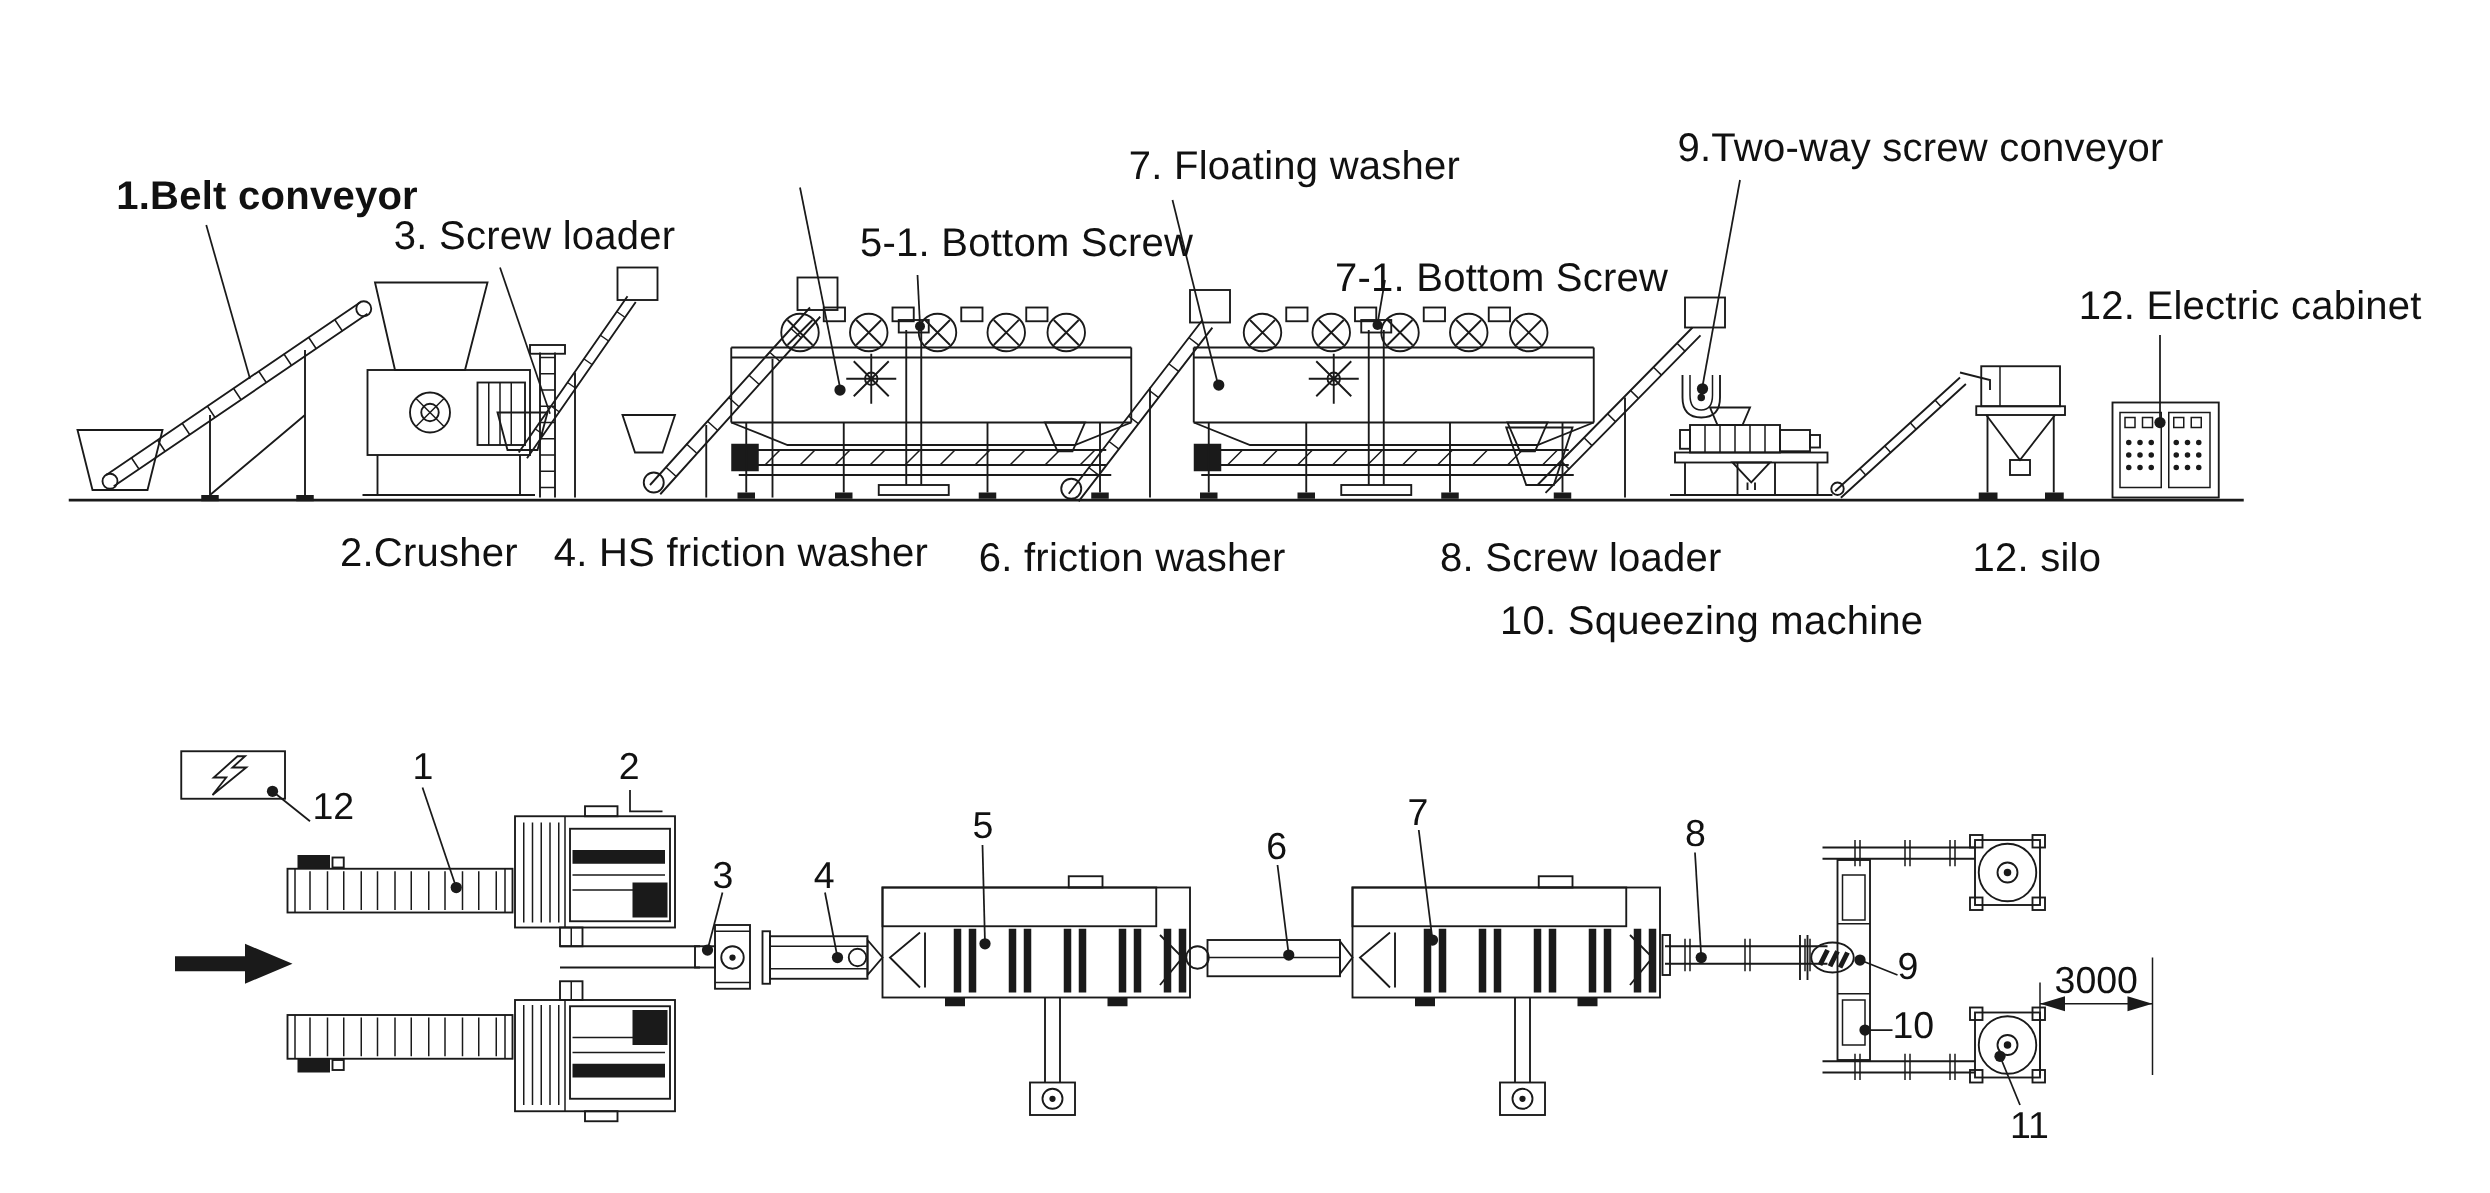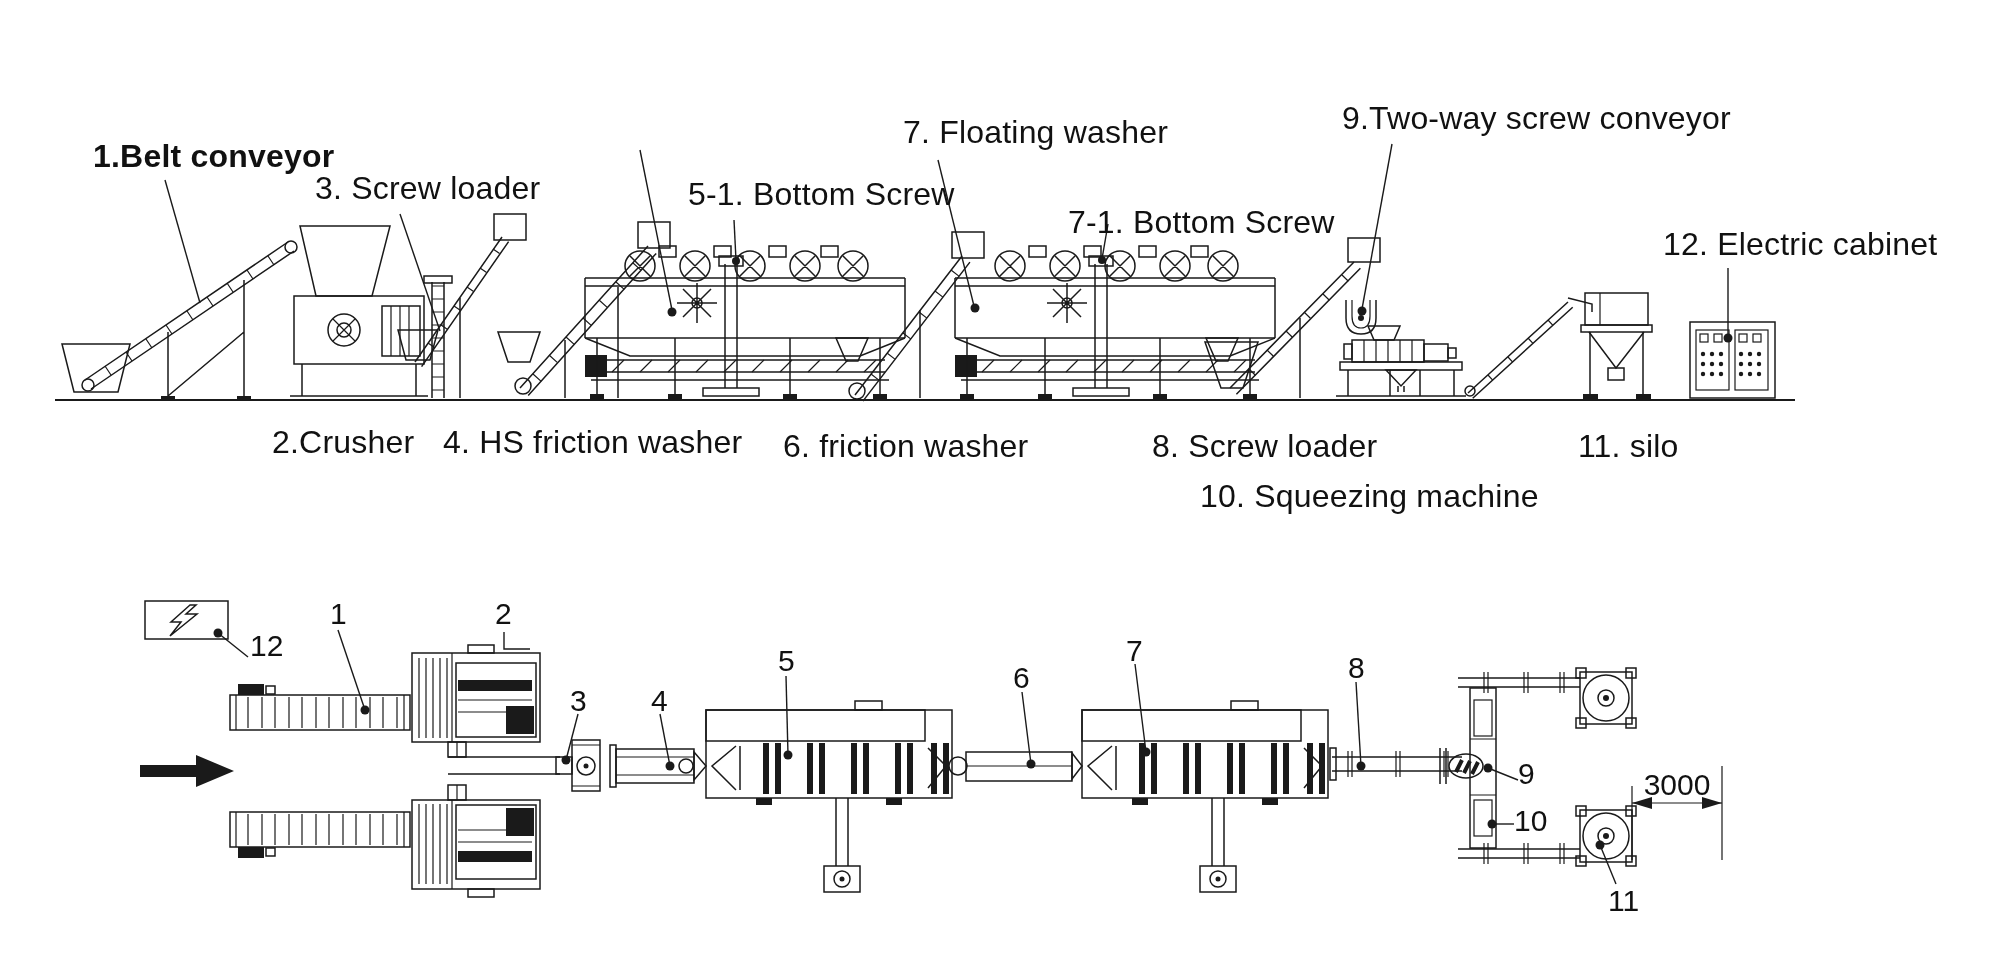--- a/index.html
+++ b/index.html
@@ -418,21 +418,21 @@
 <div class="lbl" style="left:315px; top:170px;">3. Screw loader</div>
 <div class="lbl" style="left:688px; top:176px;">5-1. Bottom Screw</div>
 <div class="lbl" style="left:903px; top:114px;">7. Floating washer</div>
 <div class="lbl" style="left:1068px;top:181px;margin-top:23px;">7-1. Bottom Screw</div>
 <div class="lbl" style="left:1342px;top:100px;">9.Two-way screw conveyor</div>
 <div class="lbl" style="left:1663px;top:226px;">12. Electric cabinet</div>
 <div class="lbl" style="left:272px; top:424px;">2.Crusher</div>
 <div class="lbl" style="left:443px; top:424px;">4. HS friction washer</div>
 <div class="lbl" style="left:783px; top:428px;">6. friction washer</div>
 <div class="lbl" style="left:1152px;top:428px;">8. Screw loader</div>
-<div class="lbl" style="left:1578px;top:428px;">11. silo</div>
+<div class="lbl" style="left:1578px;top:428px;">12. silo</div>
 <div class="lbl" style="left:1200px;top:478px;">10. Squeezing machine</div>
 
 <div class="callout" style="left:250px; top:629px;text-align:right;">12</div>
 <div class="callout" style="left:330px; top:597px;">1</div>
 <div class="callout" style="left:495px; top:597px;">2</div>
 <div class="callout" style="left:570px; top:684px;">3</div>
 <div class="callout" style="left:651px; top:684px;">4</div>
 <div class="callout" style="left:778px; top:644px;">5</div>
 <div class="callout" style="left:1013px;top:661px;">6</div>
 <div class="callout" style="left:1126px;top:634px;">7</div>

